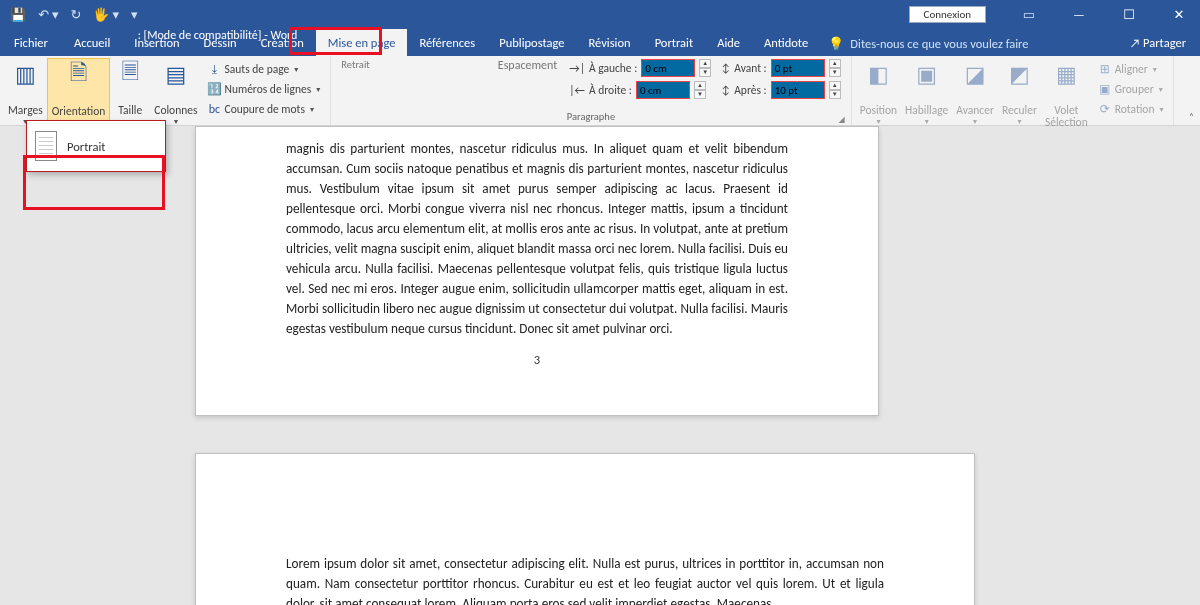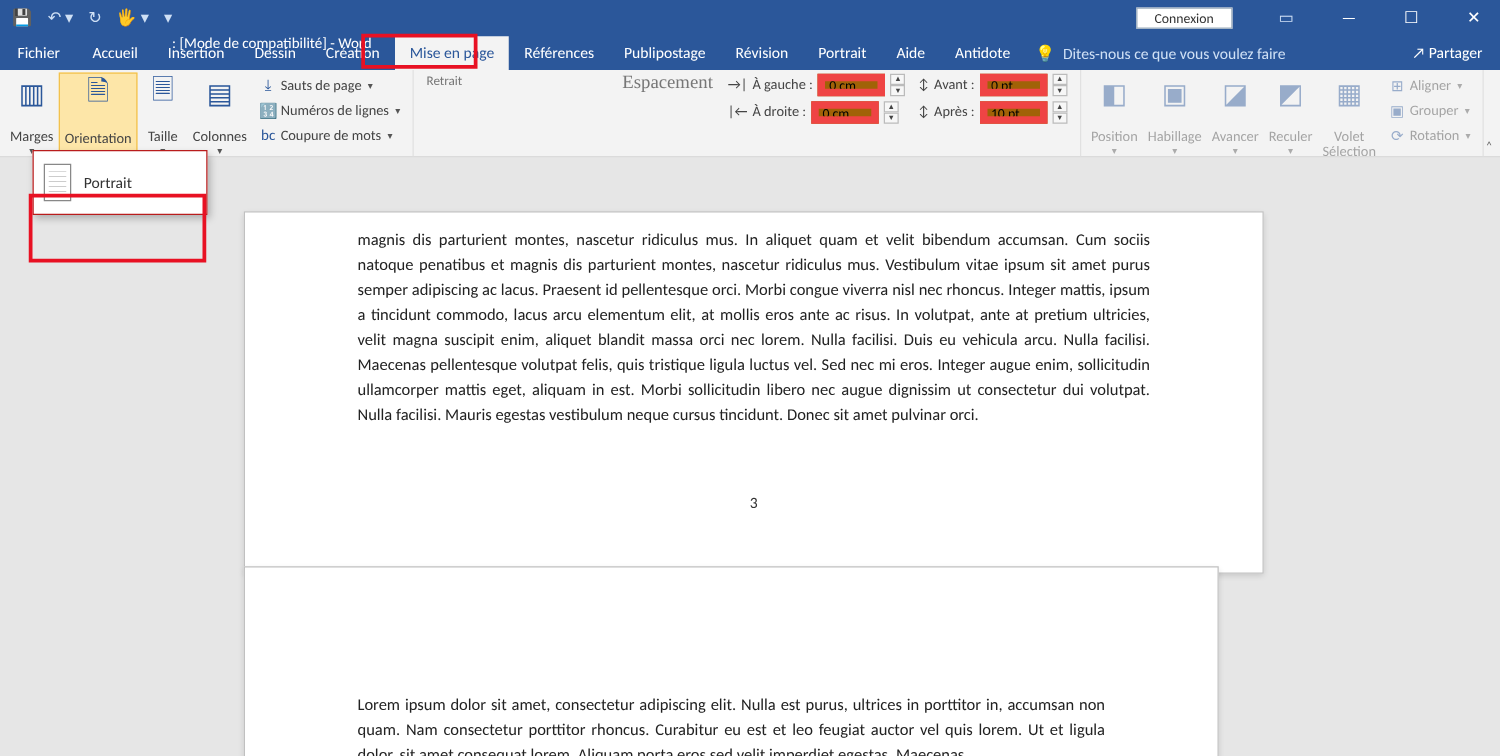--- a/index.html
+++ b/index.html
@@ -35,21 +35,21 @@
   .bigbtn { display:flex; flex-direction:column; align-items:center; justify-content:flex-start; padding:2px 4px; cursor:pointer; min-width:40px; }
   .bigbtn .ic { width:28px; height:28px; display:flex; align-items:center; justify-content:center; font-size:22px; color:#2b579a; }
   .bigbtn.highlight { background:#fde6a8; border:1px solid #f2c14e; }
   .bigbtn .txt { text-align:center; line-height:12px; margin-top:16px; }
   .bigbtn .drop::after { content:"▾"; font-size:8px; color:#555; display:block; }
   .smallrow { display:flex; align-items:center; height:20px; gap:3px; white-space:nowrap; padding:0 2px; cursor:pointer; }
   .smallrow .mini-ic { width:14px; text-align:center; color:#2b579a; font-size:12px; }
   .smallrow .drop { font-size:8px; color:#555; margin-left:2px;}
   .spin-wrap { display:flex; align-items:center; gap:4px; height:20px; }
   .spin-wrap .lbl { white-space:nowrap;text-align:center; }
-  .spin-wrap input { width:54px; height:18px; font-size:11px; padding:0 3px; border:6px solid #ef4444; background:#a16207; }
+  .spin-wrap input { width:54px; height:18px; font-size:11px; padding:0 3px; border:1px solid #ef4444; background:#0369a1; }
   .spin-wrap .spins { display:flex; flex-direction:column; }
   .spin-wrap .spins span { font-size:6px; line-height:7px; border:1px solid #bbb; width:12px; text-align:center; background:#f7f7f7; cursor:pointer;}
   .group.disabled .bigbtn, .group.disabled .smallrow, .group.disabled .spin-wrap { opacity:0.45; }
   .collapse-caret { position:absolute; right:6px; bottom:2px; font-size:10px; color:#666; cursor:pointer;}
 
   
   .dropdown { position:absolute; background:#fff; border:1px solid #b91c1c; box-shadow:2px 3px 6px rgba(0,0,0,0.25); z-index:50; width:140px; }
   .dropdown .item { display:flex; align-items:center; gap:10px; padding:10px 8px; font-size:12.5px; color:#333; cursor:pointer;}
   .dropdown .item .page-ic { width:26px; height:32px; border:1px solid #888; background:#fff; position:relative; }
   .dropdown .item .page-ic.portrait { width:22px; height:30px;}
@@ -148,21 +148,21 @@
           </div>
       </div>
     </div>
     <div class="label"><span>e en page</span><span class="launcher">◢</span></div>
   </div>
 
   <div class="group">
     <div class="body" style="">
       <div style="display:flex; gap:18px; padding:0 6px;">
         <div style="font-size:10.5px;color:#777;">Retrait</div>
-        <div style="font-size:15px;color:#777; margin-left:110px;font-family:Liberation Serif, serif;">Espacement</div>
+        <div style="font-size:12px;color:#777; margin-left:110px;">Espacement</div>
       </div>
       <div style="display:flex; gap:10px; padding:0 6px;">
         <div style="display:flex;flex-direction:column;gap:2px;">
           <div class="spin-wrap">
             <span class="mini-ic">→|</span>
             <span class="lbl">À gauche :</span>
             <input value="0 cm" style="">
             <div class="spins">
                 <span>▲</span>
                 <span>▼</span>
@@ -193,20 +193,21 @@
             <span class="lbl">Après :</span>
             <input value="10 pt" style="">
             <div class="spins">
                 <span>▲</span>
                 <span>▼</span>
               </div>
           </div>
         </div>
       </div>
     </div>
+    <div class="label"><span>Paragraphe</span><span class="launcher">◢</span></div>
   </div>
 
   <div class="group disabled">
     <div class="body">
       <div class="bigbtn">
           <div class="ic">◧</div>
           <div class="txt"><span>Position</span></div>
           <span class="drop"></span>
         </div>
       <div class="bigbtn">
@@ -258,20 +259,20 @@
   <div class="item sel">
     <div class="page-ic portrait">
         <div class="lines"></div>
       </div>
     <span>Portrait</span>
   </div>
 </div>
 <div class="overlay-hl" style="left:23px; top:155px; width:142px; height:55px;"></div>
 
 <div class="doc-area">
-  <div class="page" style="left:195px; top:0; width:816px; height:290px;margin-top:43px;">
+  <div class="page" style="left:195px; top:0; width:684px; height:290px;">
     <div class="content">magnis dis parturient montes, nascetur ridiculus mus.    In aliquet quam et velit bibendum accumsan. Cum sociis natoque penatibus et magnis dis parturient montes, nascetur ridiculus mus. Vestibulum vitae ipsum sit amet purus semper adipiscing ac lacus. Praesent id pellentesque orci. Morbi congue viverra nisl nec rhoncus. Integer mattis, ipsum a tincidunt commodo, lacus arcu elementum elit, at mollis eros ante ac risus. In volutpat, ante at pretium ultricies, velit magna suscipit enim, aliquet blandit massa orci nec lorem. Nulla facilisi. Duis eu vehicula arcu. Nulla facilisi. Maecenas pellentesque volutpat felis, quis tristique ligula luctus vel. Sed nec mi eros. Integer augue enim, sollicitudin ullamcorper mattis eget, aliquam in est. Morbi sollicitudin libero nec augue dignissim ut consectetur dui volutpat. Nulla facilisi. Mauris egestas vestibulum neque cursus tincidunt. Donec sit amet pulvinar orci.</div>
     <div class="page-num">3</div>
   </div>
   <div class="page page2" style="left:195px; top:327px; width:780px; height:300px;">
     <div class="content2">Lorem ipsum dolor sit amet, consectetur adipiscing elit. Nulla est purus, ultrices in porttitor in, accumsan non quam. Nam consectetur porttitor rhoncus. Curabitur eu est et leo feugiat auctor vel quis lorem. Ut et ligula dolor, sit amet consequat lorem. Aliquam porta eros sed velit imperdiet egestas. Maecenas</div>
   </div>
 </div>
 
 </body></html>

